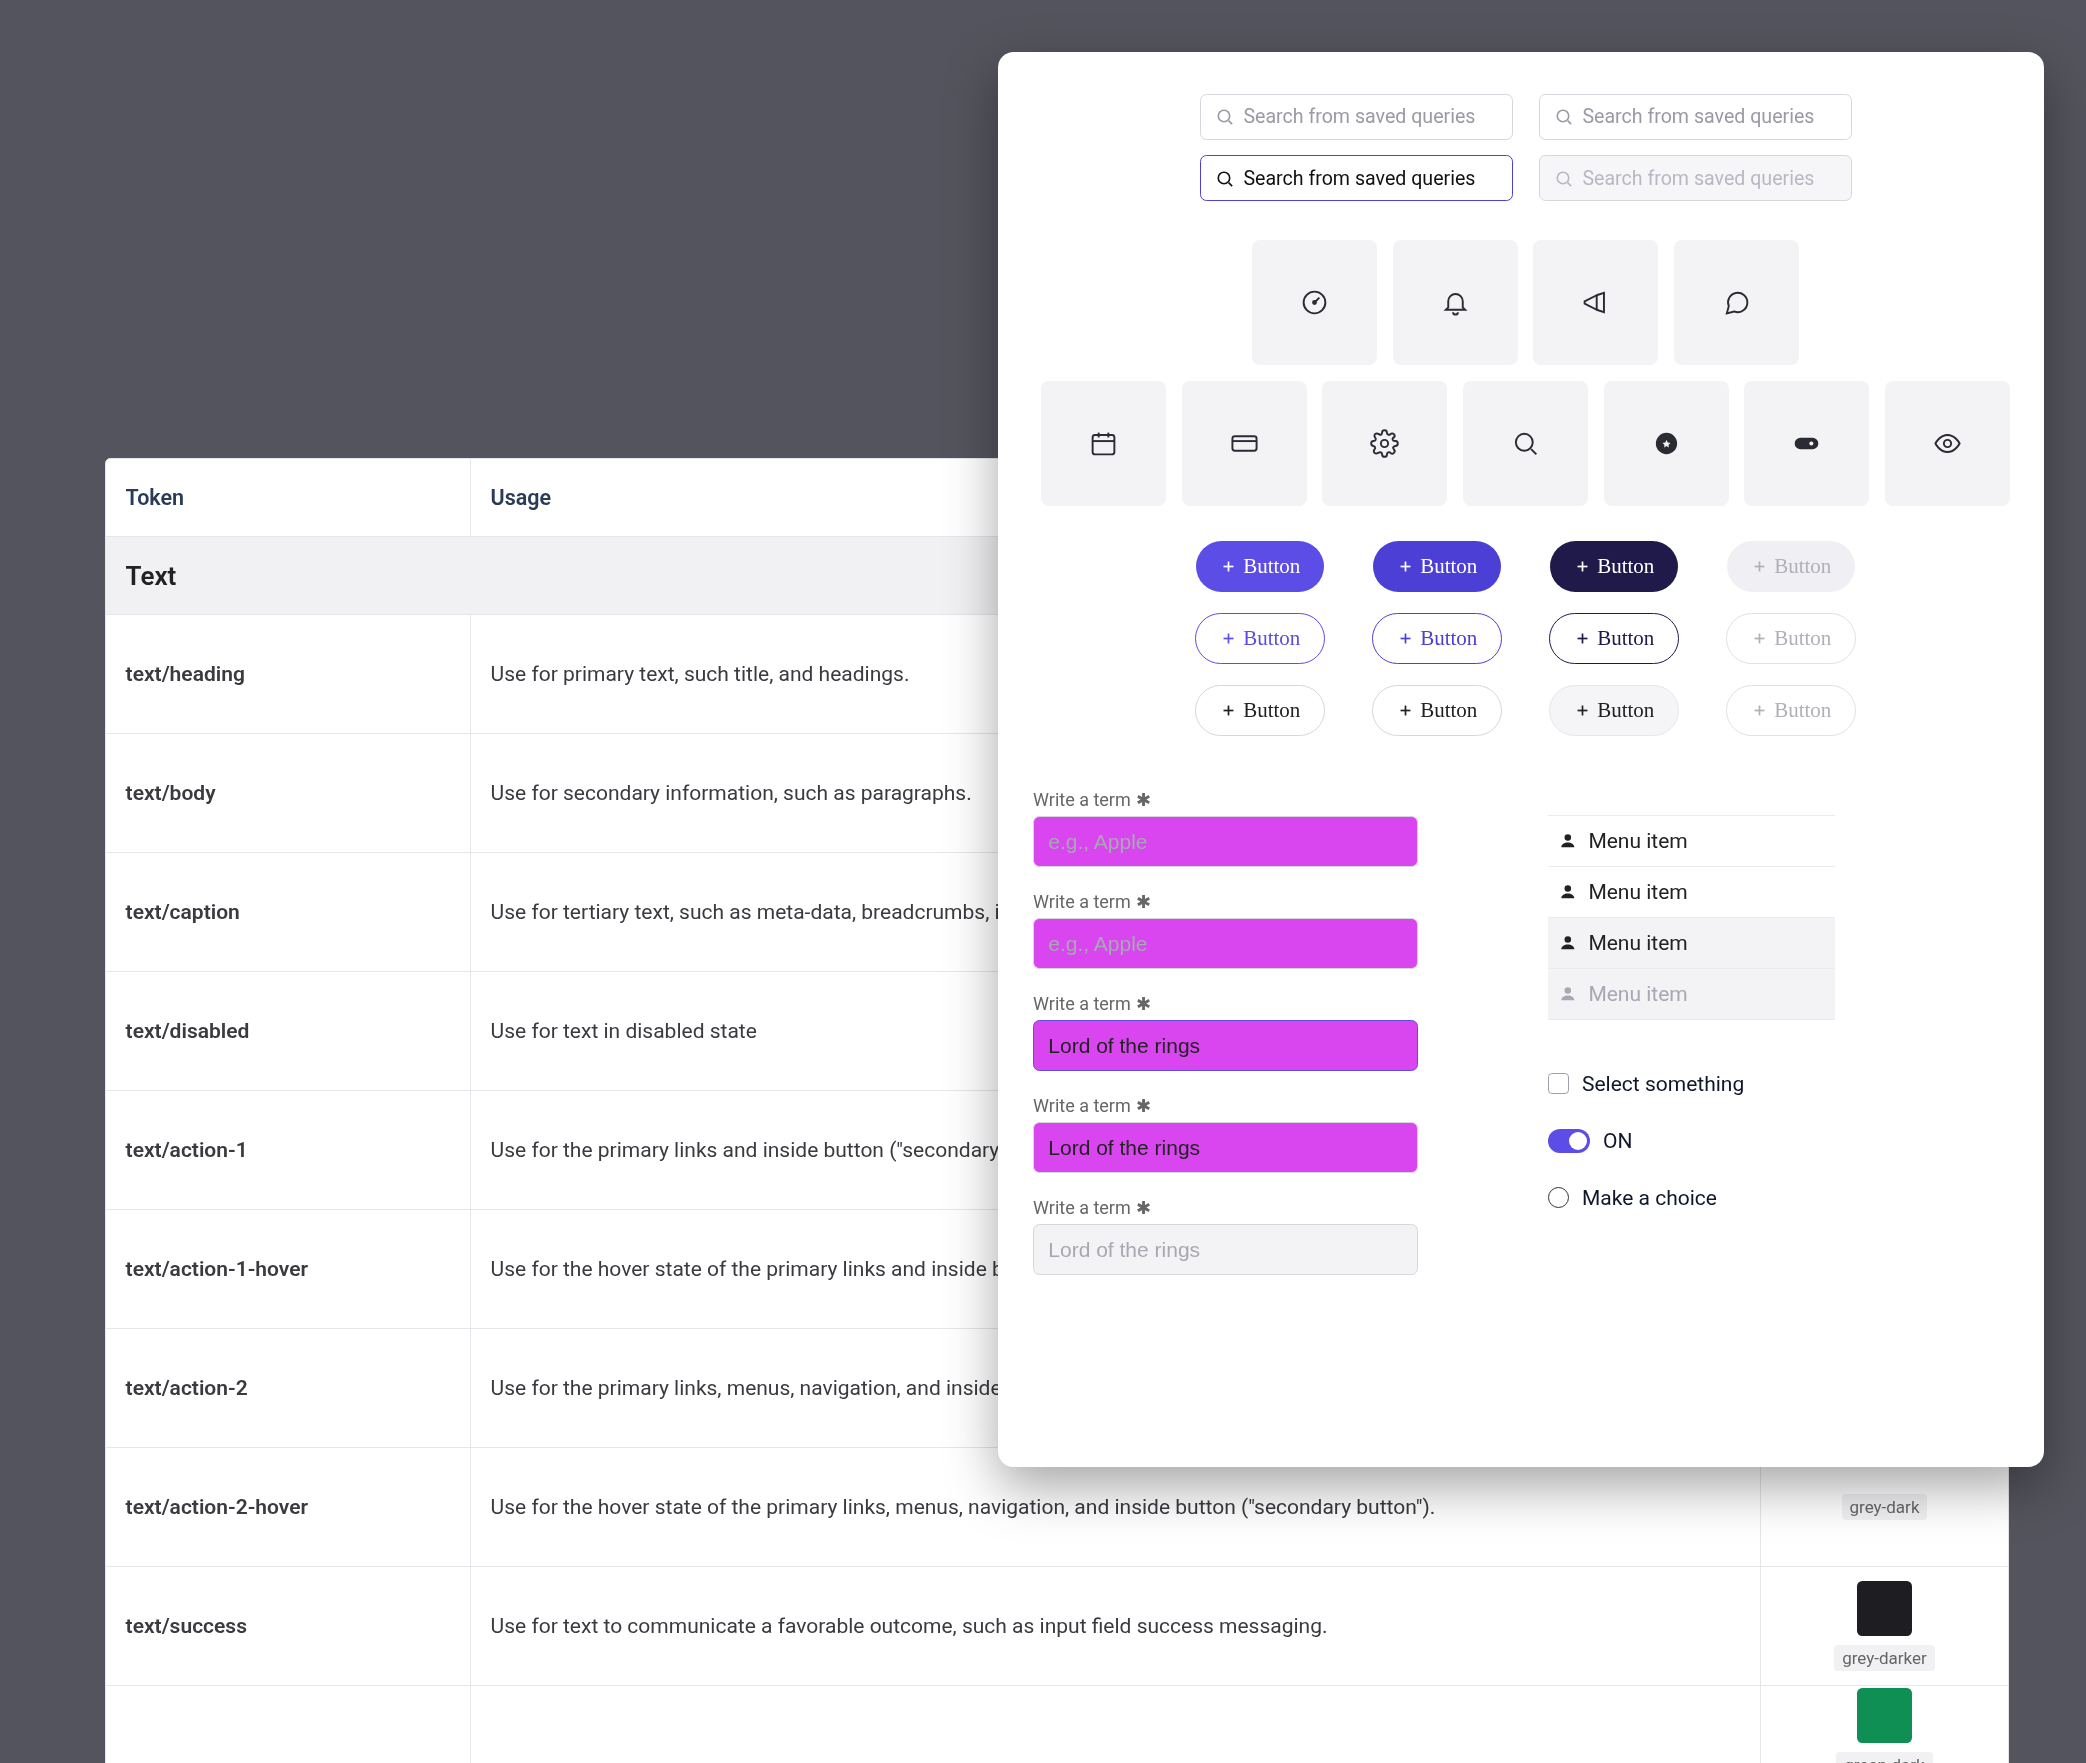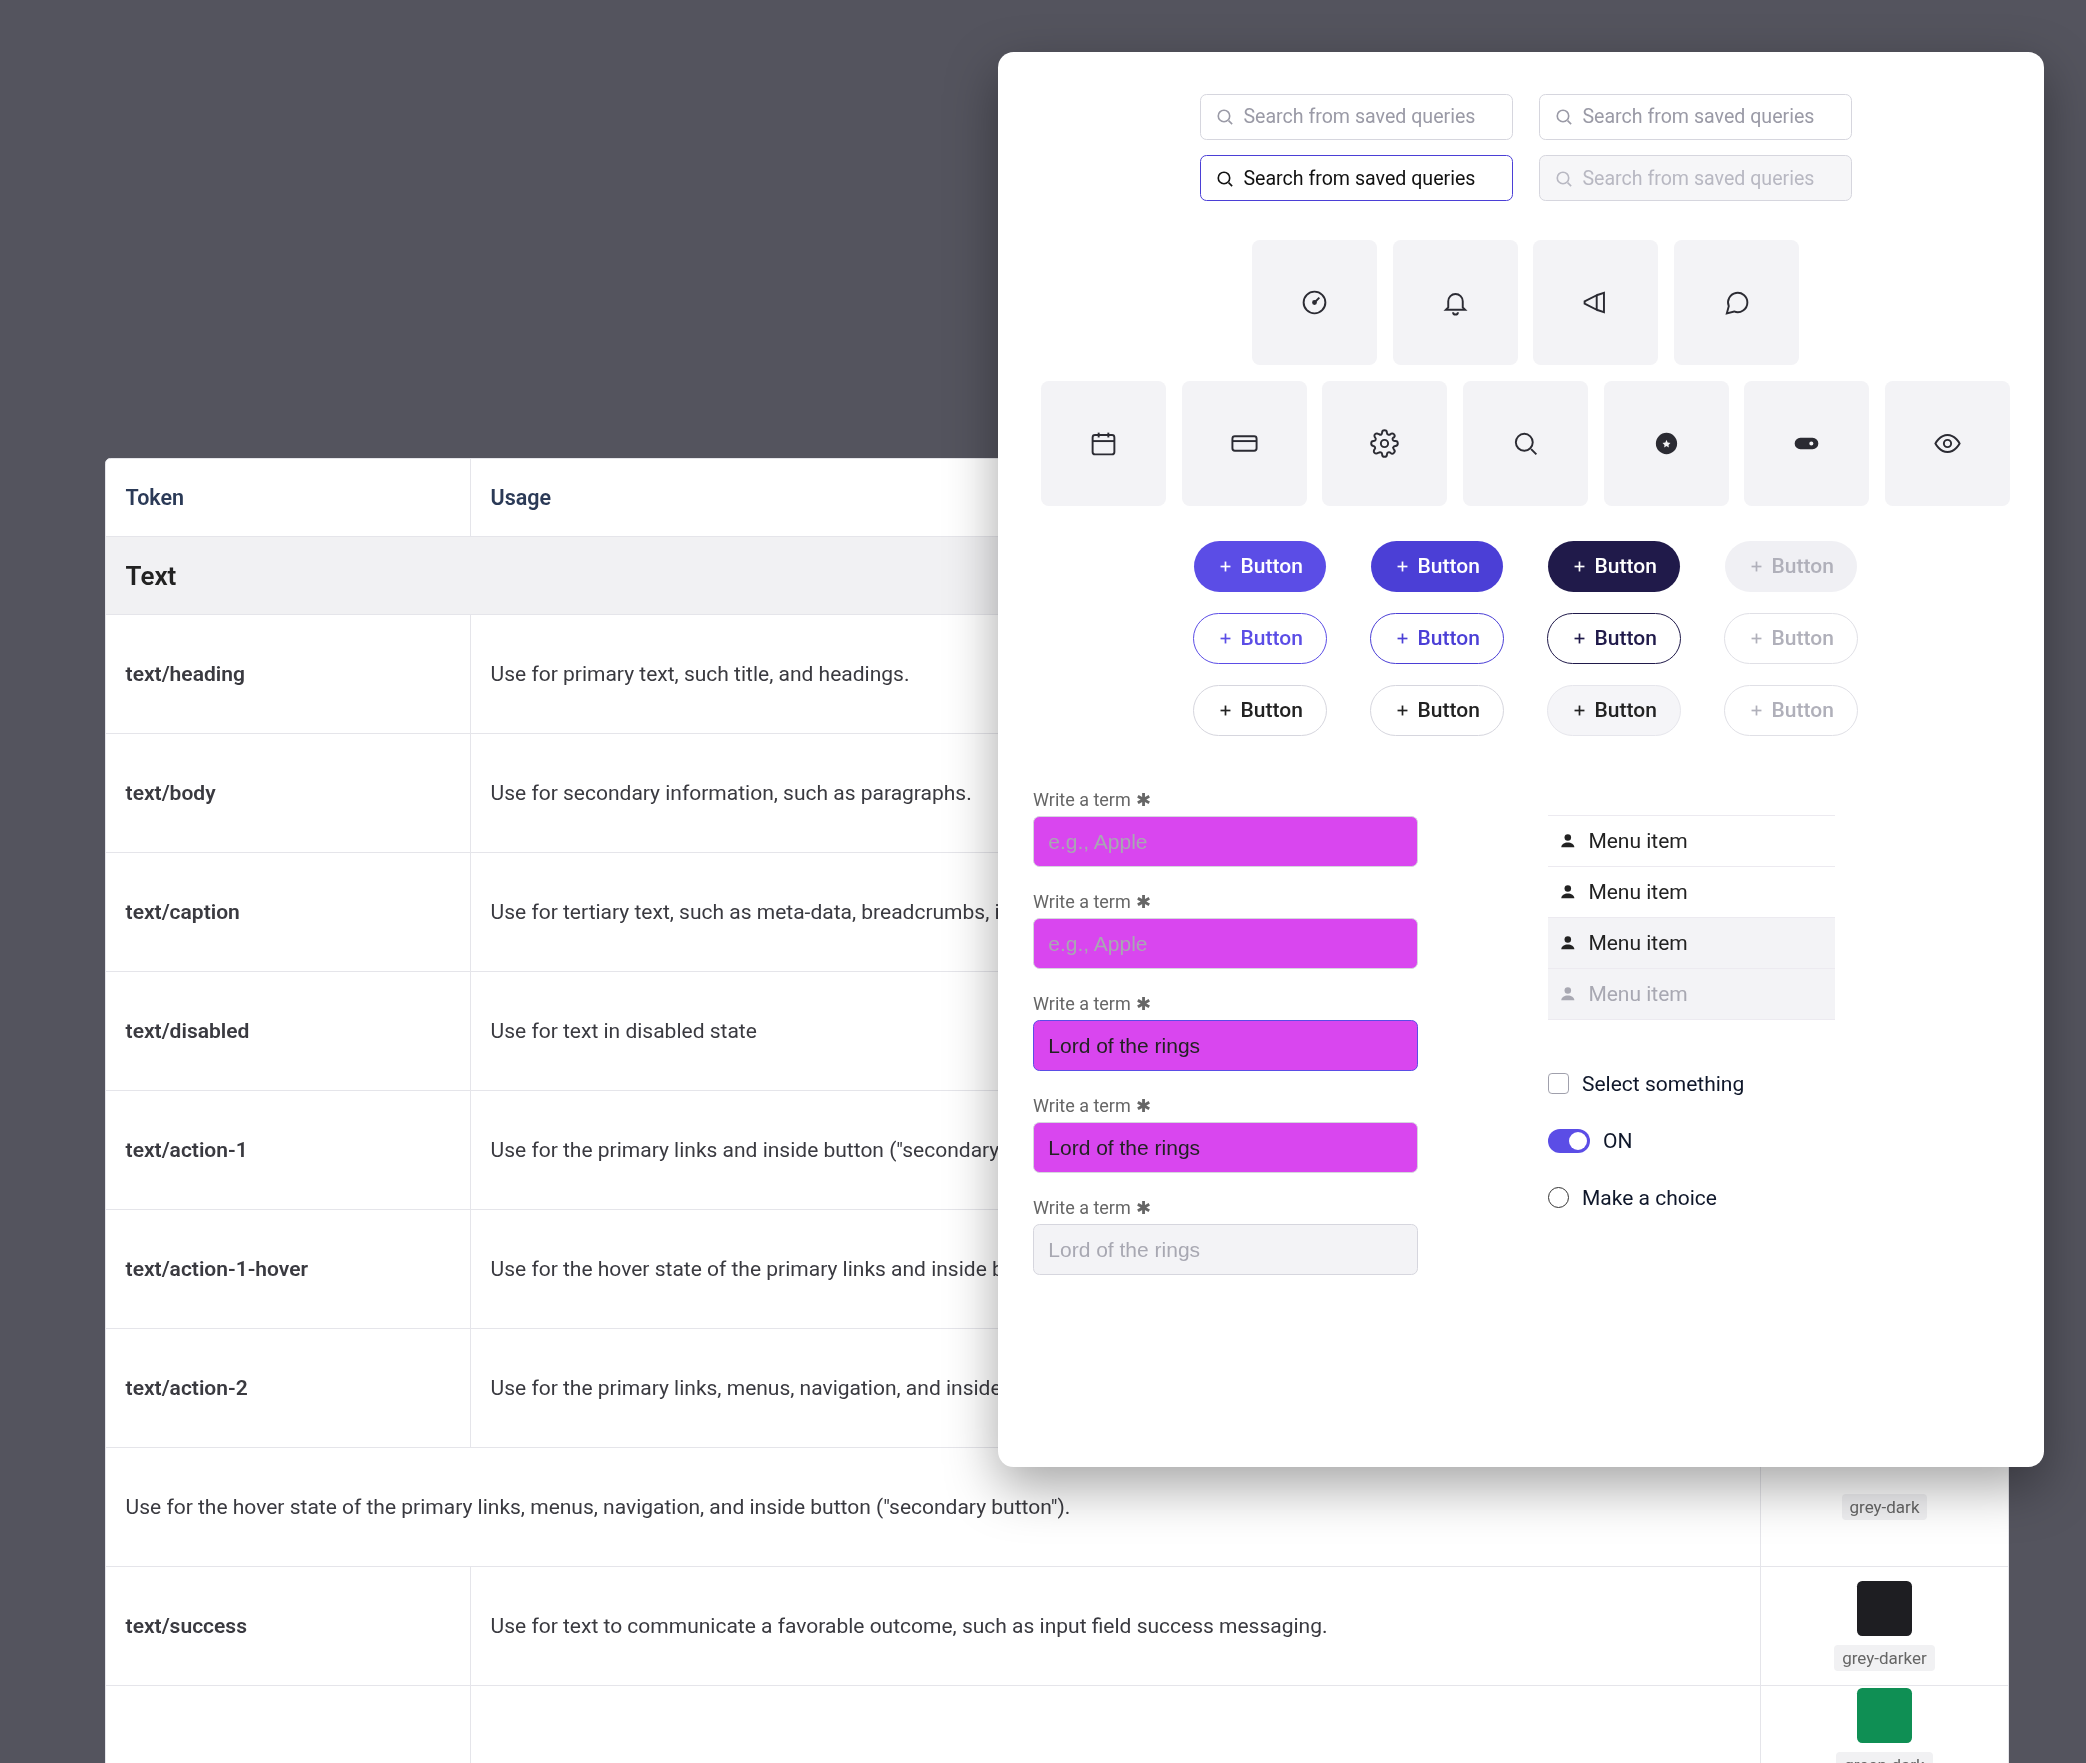--- a/index.html
+++ b/index.html
@@ -113,21 +113,21 @@
     border-radius: 7.8px;
     display: flex;
     align-items: center;
     justify-content: center;
   }
   .tile.big { width: 125px; height: 125px; }
   .tile.small { width: 125px; height: 125px; }
   .tile svg { width: 29px; height: 29px; color: #2b2b33; }
 
   
-  .btn-grid { display: grid; grid-template-columns: repeat(4, 170px); gap: 21px 7px; justify-content: center; margin-top: 35px; }
+  .btn-grid { display: grid; grid-template-columns: repeat(4, 170px); gap: 21px 7px; justify-content: center; margin-top: 35px; font-family: Liberation Serif, serif; }
   .btn {
     display: inline-flex; align-items: center; justify-content: center; gap: 6.5px;
     height: 51px; border-radius: 26px; font-size: 21px; font-weight: 500;
     padding: 0 23.5px; cursor: pointer;
     width: fit-content; margin: 0 auto;
   }
   .btn svg { width: 17px; height: 17px; }
   .btn.fill-violet { background: #5b4de6; color: #fff; }
   .btn.fill-violet-dark { background: #4b3fd6; color: #fff; }
   .btn.fill-navy { background: #201a4a; color: #fff; }
@@ -206,20 +206,21 @@
   </div>
   <div class="trow">
     <div class="td token col-token">text/action-1-hover</div>
     <div class="td col-usage">Use for the hover state of the primary links and inside button (</div>
   </div>
   <div class="trow">
     <div class="td token col-token">text/action-2</div>
     <div class="td col-usage">Use for the primary links, menus, navigation, and inside button</div>
   </div>
   <div class="trow">
+    <div class="td token col-token">text/action-2-hover</div>
     <div class="td col-usage" style="flex:1">Use for the hover state of the primary links, menus, navigation, and inside button ("secondary button").</div>
     <div class="swatch-cell">
       <div class="swatch-label">grey-dark</div>
     </div>
   </div>
   <div class="trow">
     <div class="td token col-token">text/success</div>
     <div class="td col-usage" style="flex:1">Use for text to communicate a favorable outcome, such as input field success messaging.</div>
     <div class="swatch-cell">
       <div class="swatch" style="background:#1e1e22"></div>

